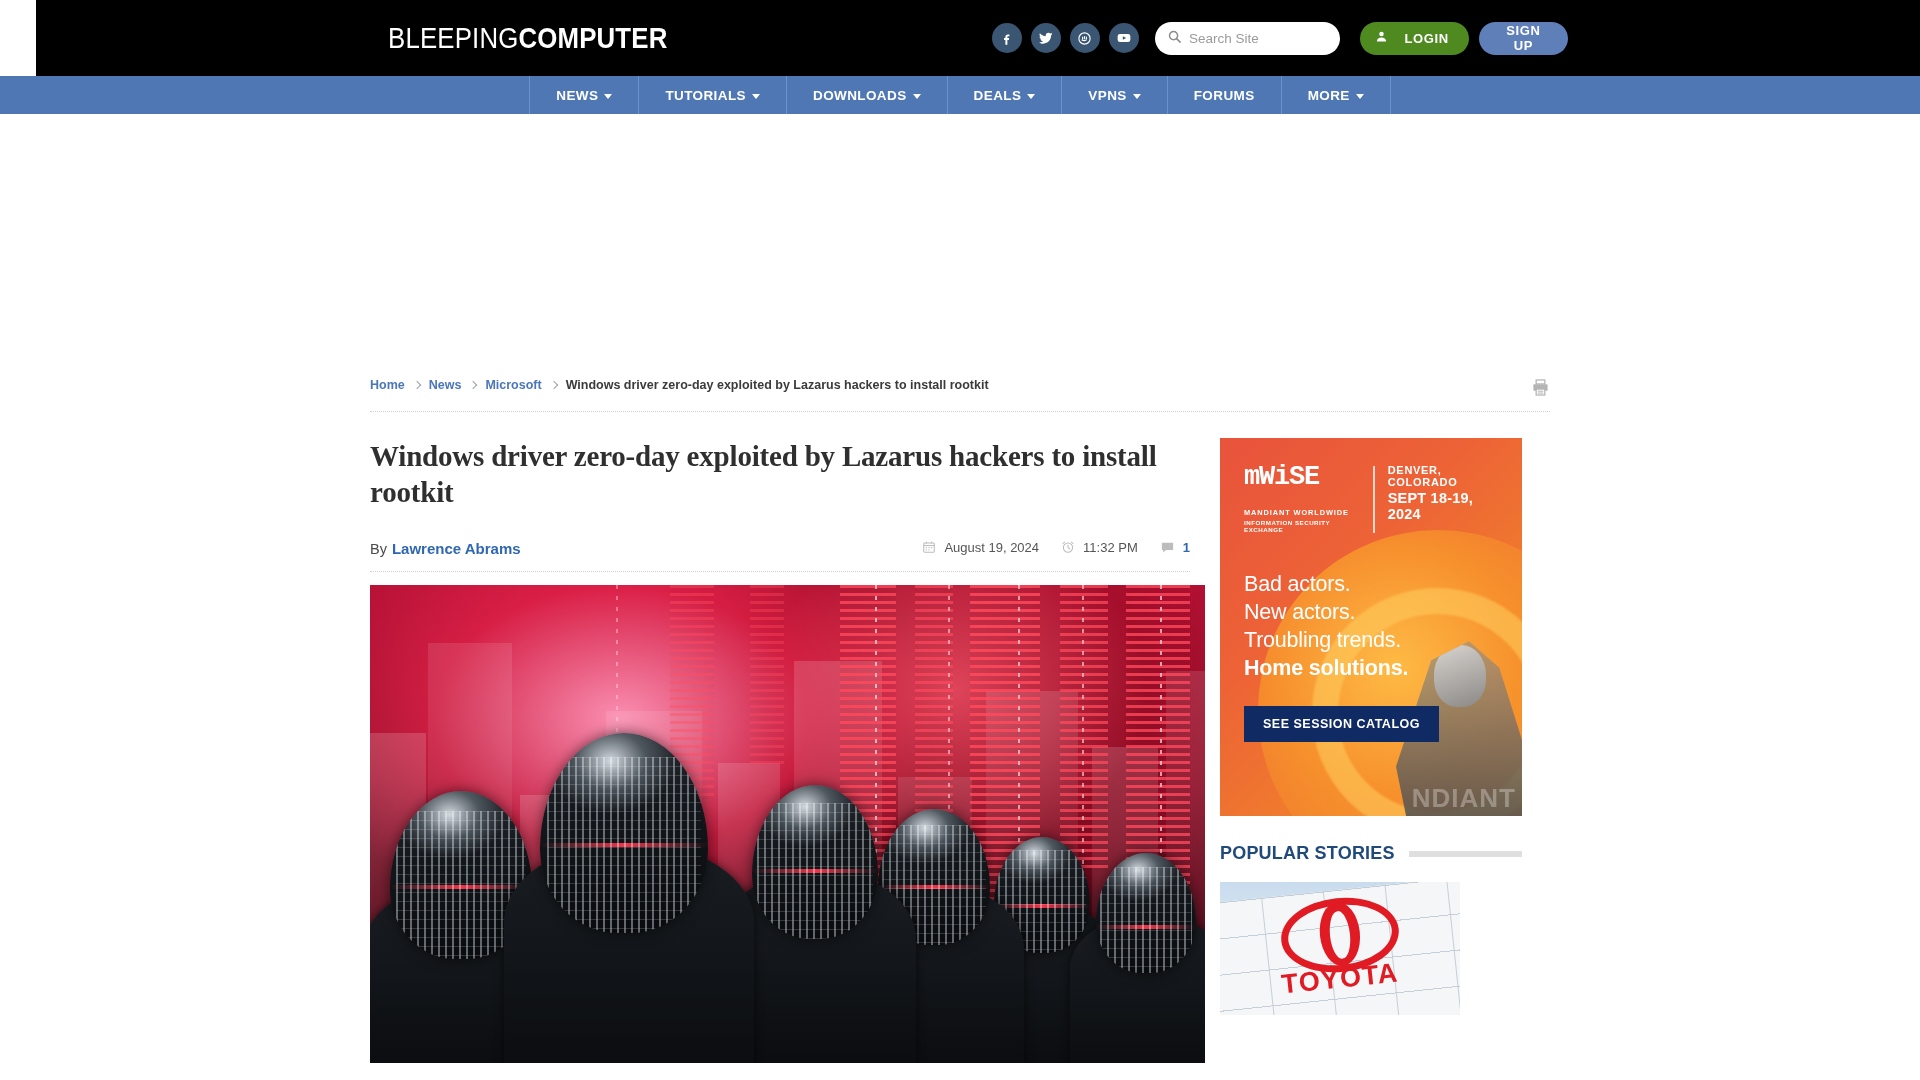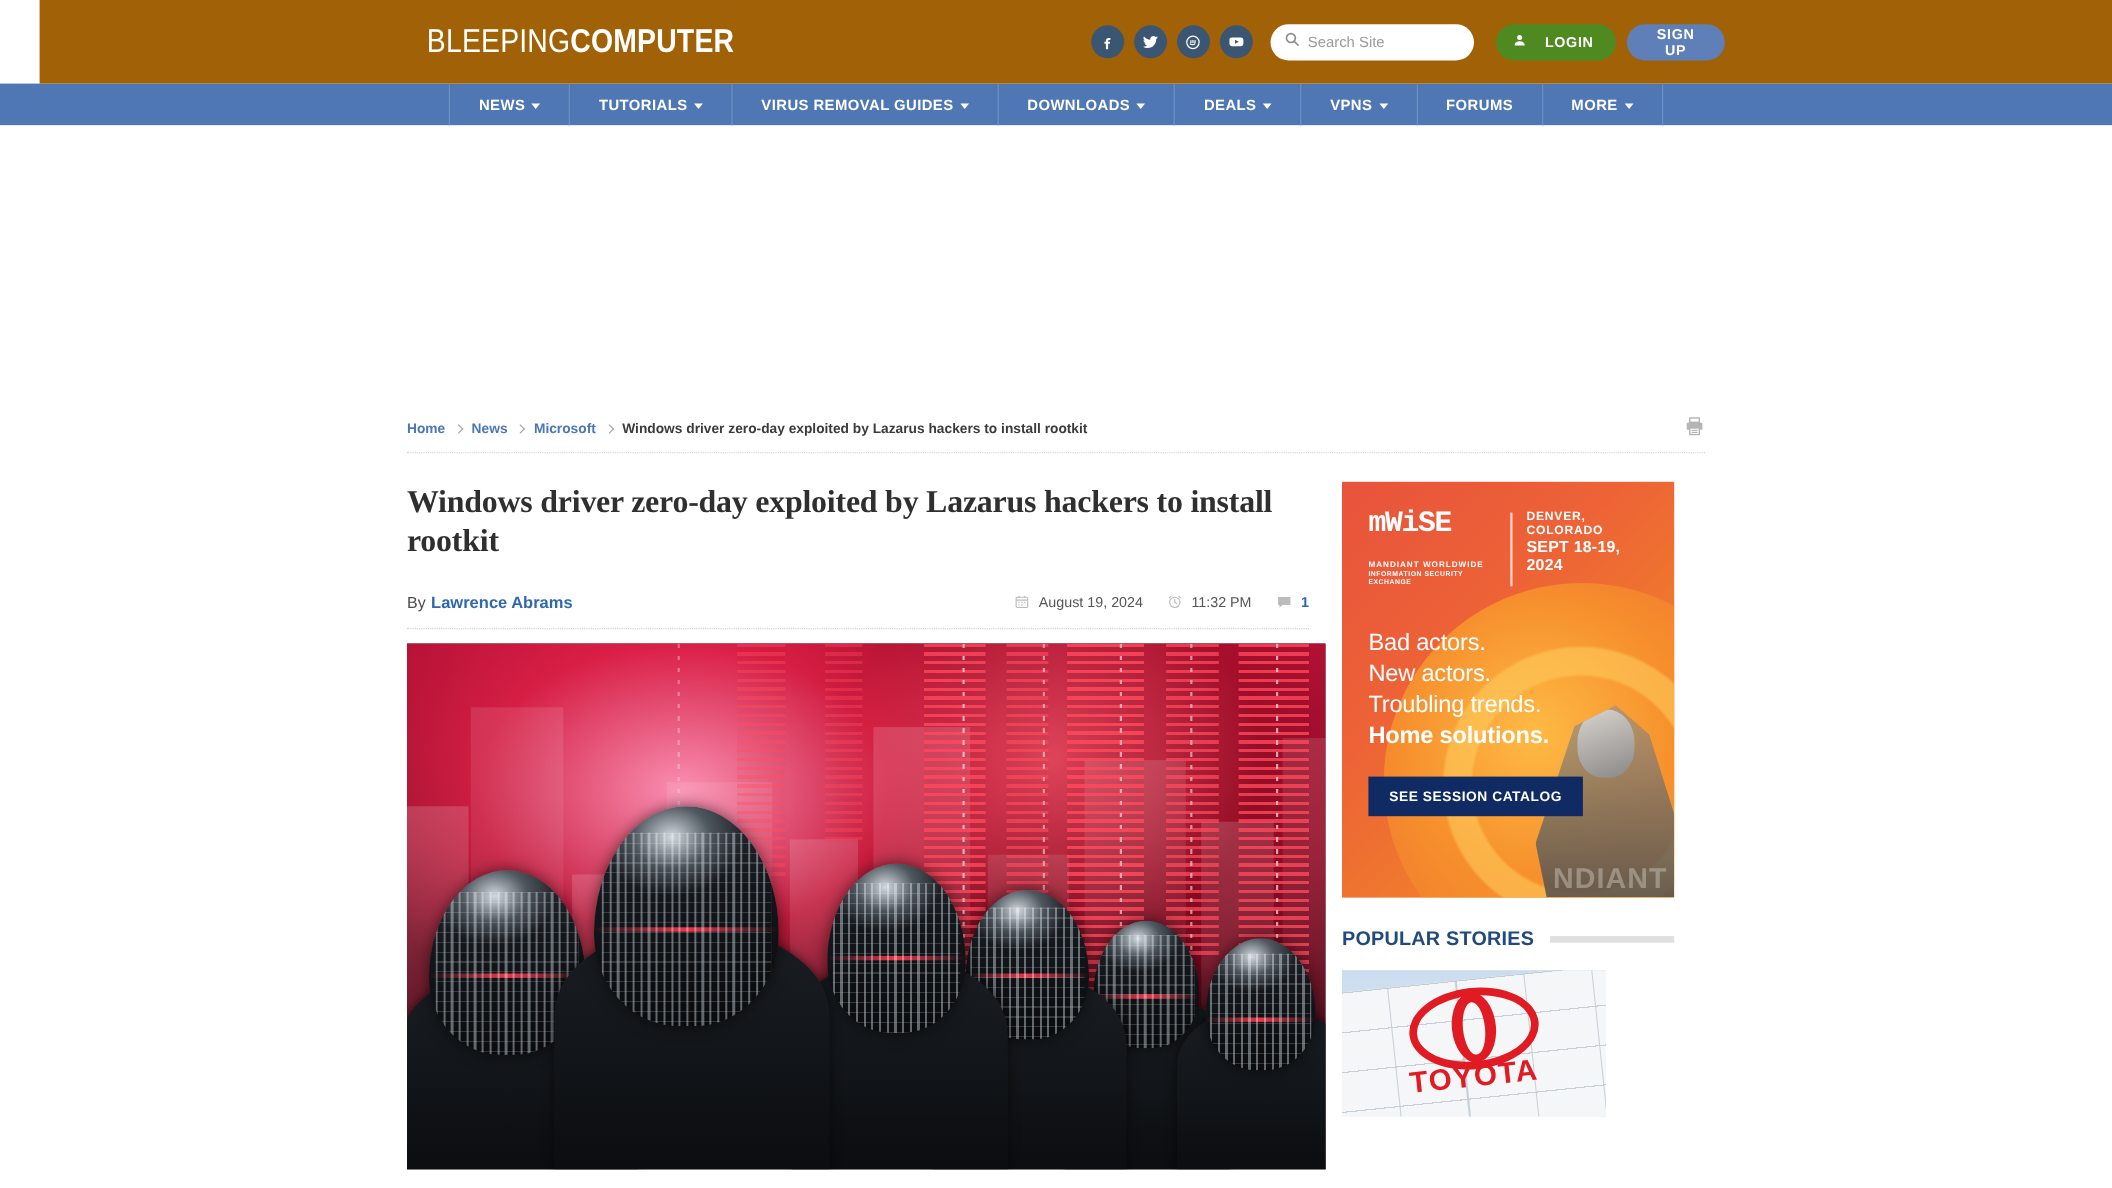--- a/index.html
+++ b/index.html
@@ -6,21 +6,21 @@
   html, body {
     width: 1920px; height: 1080px;
     overflow: hidden;
     background: #ffffff;
     font-family: "Liberation Sans", sans-serif;
   }
 
   
   .top-header {
     height: 76px;
-    background: #a16207;
+    background: #000000;
     display: flex;
     align-items: center;
     position: relative;
     margin-left: 36px;
   }
   .header-inner {
     width: 1180px;
     margin: 0 auto;
     display: flex;
     align-items: center;
@@ -137,21 +137,21 @@
   }
 
   
   .top-ad { height: 264px; background: #ffffff; }
 
   
   .wrap { width: 1180px; margin: 0 auto; }
 
   .crumb-row {
     display: flex;
-    align-items: center;
+    align-items: flex-start;
     height: 34px;
     border-bottom: 1px dotted #cfcfcf;
     padding-bottom: 10px;
   }
   .crumbs { display: flex; align-items: center; gap: 9px; font-size: 12.5px; }
   .crumb-link { color: #4b77b8; font-weight: 700; cursor: pointer; }
   .crumb-sep {
     width: 6px; height: 6px;
     border-top: 1.5px solid #9aa3ab;
     border-right: 1.5px solid #9aa3ab;
@@ -438,24 +438,20 @@
 </div>
 
 <div class="navbar">
   <div class="nav-inner" id="nav-inner">
       <div class="nav-item">
         <span>NEWS</span>
         <span class="caret"></span>
       </div>
       <div class="nav-item">
         <span>TUTORIALS</span>
-        <span class="caret"></span>
-      </div>
-      <div class="nav-item">
-        <span>VIRUS REMOVAL GUIDES</span>
         <span class="caret"></span>
       </div>
       <div class="nav-item">
         <span>DOWNLOADS</span>
         <span class="caret"></span>
       </div>
       <div class="nav-item">
         <span>DEALS</span>
         <span class="caret"></span>
       </div>

